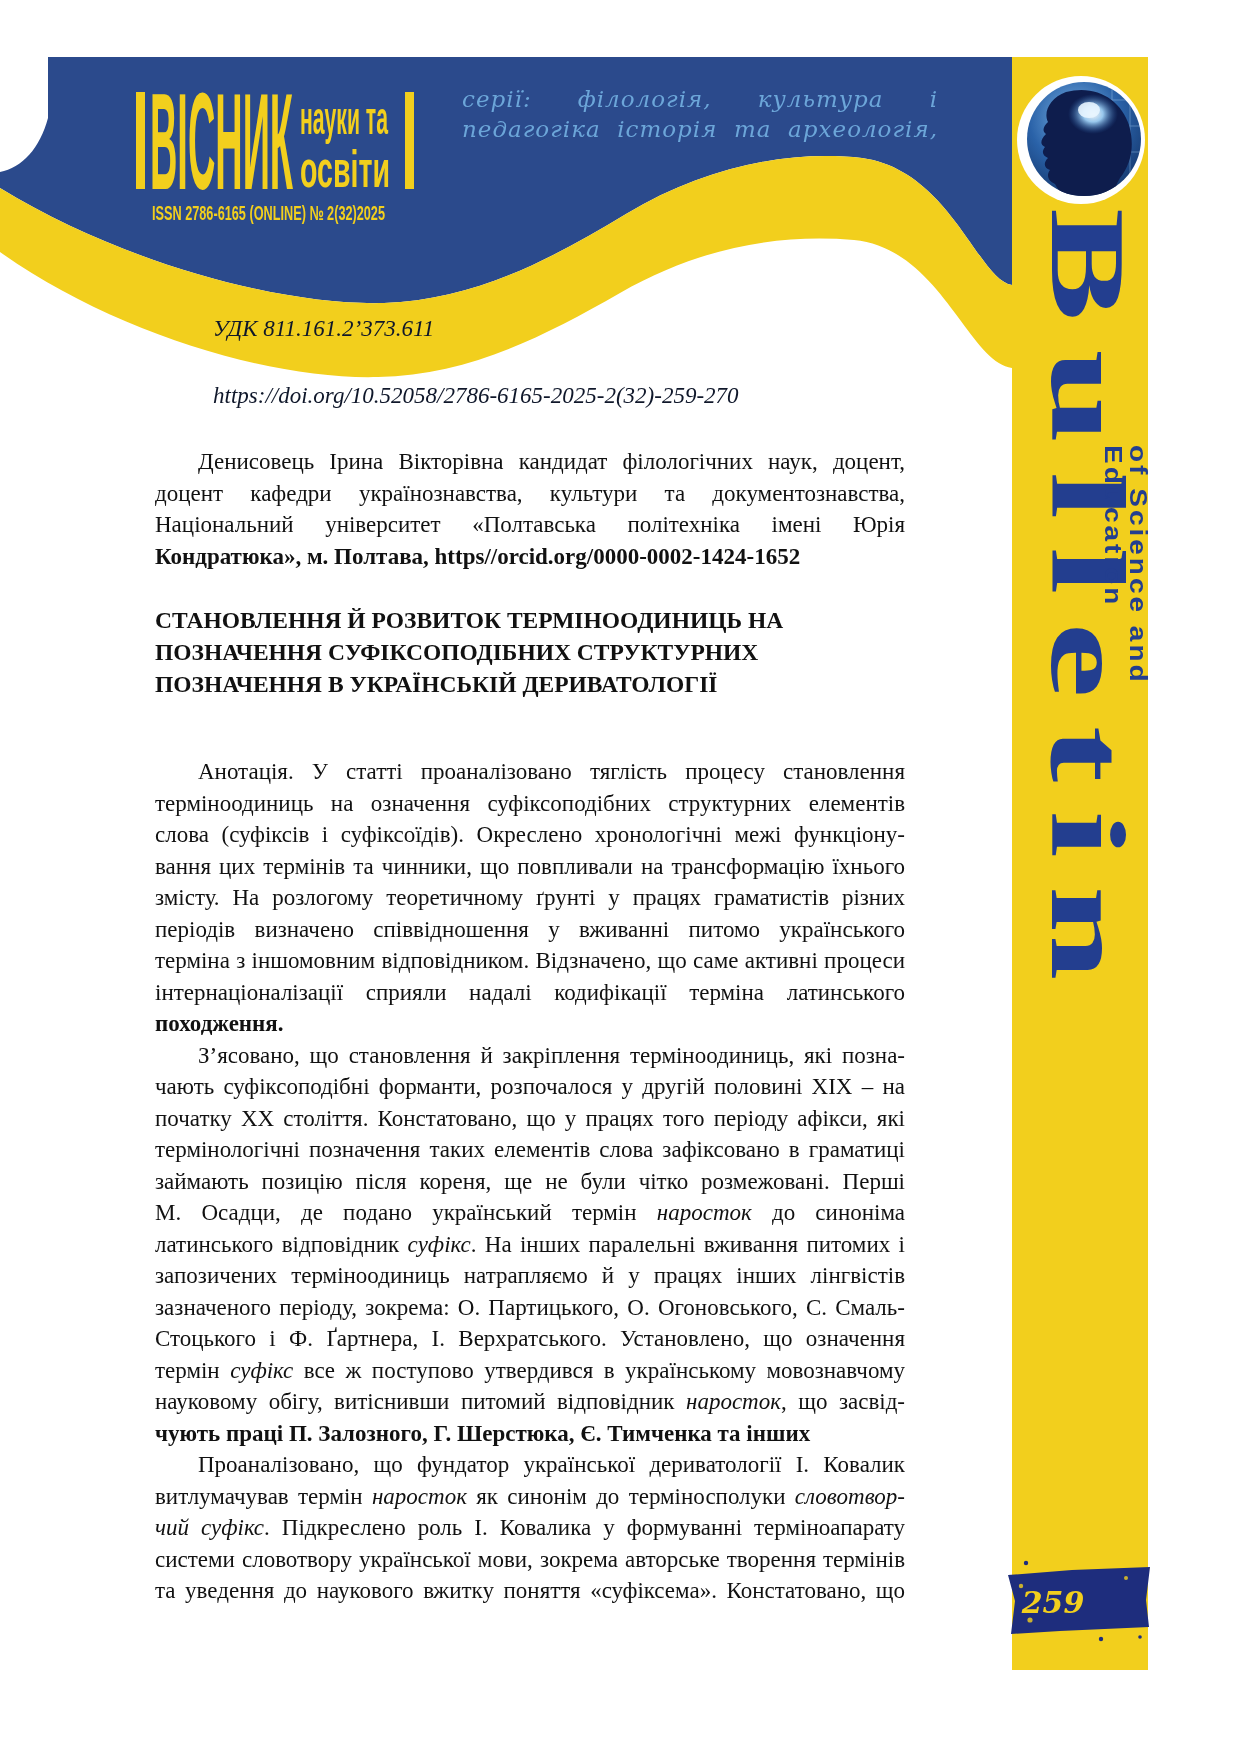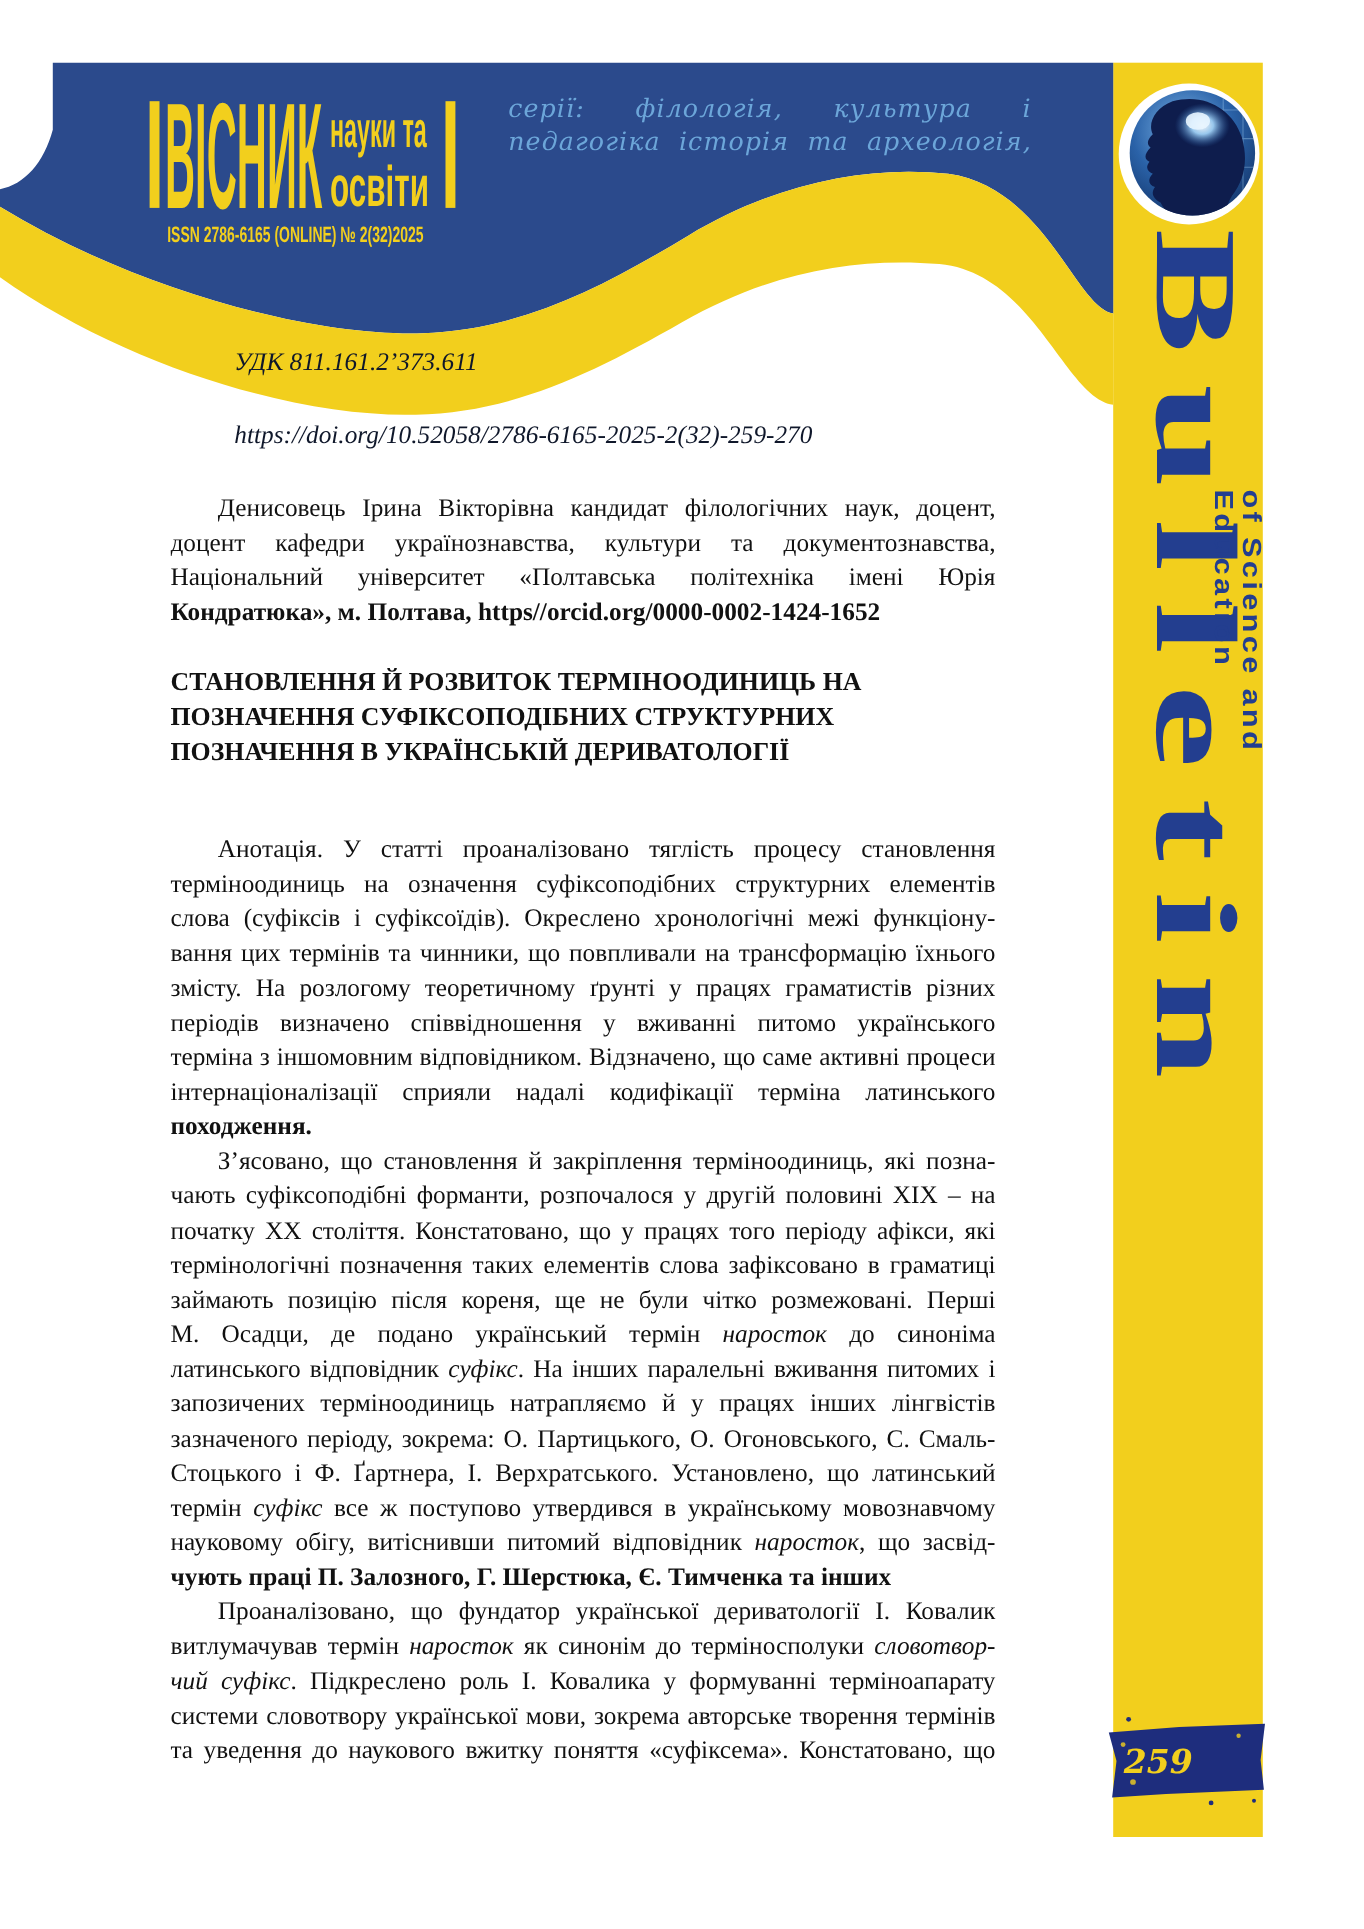--- a/index.html
+++ b/index.html
@@ -171,21 +171,21 @@
     <div>
         <div class="tline ind"><span>З’ясовано, що становлення й закріплення терміноодиниць, які позна-</span></div>
         <div class="tline"><span>чають суфіксоподібні форманти, розпочалося у другій половині XIX – на</span></div>
         <div class="tline"><span>початку XX століття. Констатовано, що у працях того періоду афікси, які</span></div>
         <div class="tline"><span>термінологічні позначення таких елементів слова зафіксовано в граматиці</span></div>
         <div class="tline"><span>займають позицію після кореня, ще не були чітко розмежовані. Перші</span></div>
         <div class="tline"><span>М. Осадци, де подано український термін </span><span class="i">наросток</span><span> до синоніма</span></div>
         <div class="tline"><span>латинського відповідник </span><span class="i">суфікс</span><span>. На інших паралельні вживання питомих і</span></div>
         <div class="tline"><span>запозичених терміноодиниць натрапляємо й у працях інших лінгвістів</span></div>
         <div class="tline"><span>зазначеного періоду, зокрема: О. Партицького, О. Огоновського, С. Смаль-</span></div>
-        <div class="tline"><span>Стоцького і Ф. Ґартнера, І. Верхратського. Установлено, що латинський</span></div>
+        <div class="tline"><span>Стоцького і Ф. Ґартнера, І. Верхратського. Установлено, що означення</span></div>
         <div class="tline"><span>термін </span><span class="i">суфікс</span><span> все ж поступово утвердився в українському мовознавчому</span></div>
         <div class="tline"><span>науковому обігу, витіснивши питомий відповідник </span><span class="i">наросток</span><span>, що засвід-</span></div>
         <div class="tline nojust"><span>чують праці П. Залозного, Г. Шерстюка, Є. Тимченка та інших граматистів.</span></div>
       </div>
     <div>
         <div class="tline ind"><span>Проаналізовано, що фундатор української дериватології І. Ковалик</span></div>
         <div class="tline"><span>витлумачував термін </span><span class="i">наросток</span><span> як синонім до терміносполуки </span><span class="i">словотвор-</span></div>
         <div class="tline"><span class="i">чий суфікс</span><span>. Підкреслено роль І. Ковалика у формуванні терміноапарату</span></div>
         <div class="tline"><span>системи словотвору української мови, зокрема авторське творення термінів</span></div>
         <div class="tline"><span>та уведення до наукового вжитку поняття «суфіксема». Констатовано, що</span></div>

